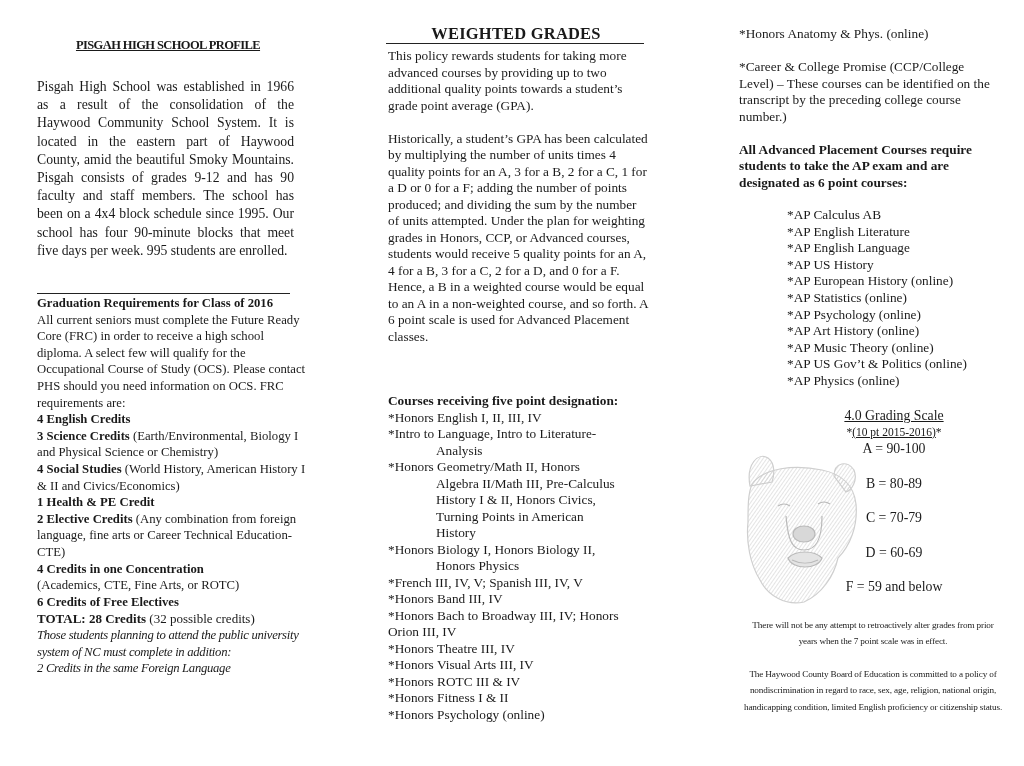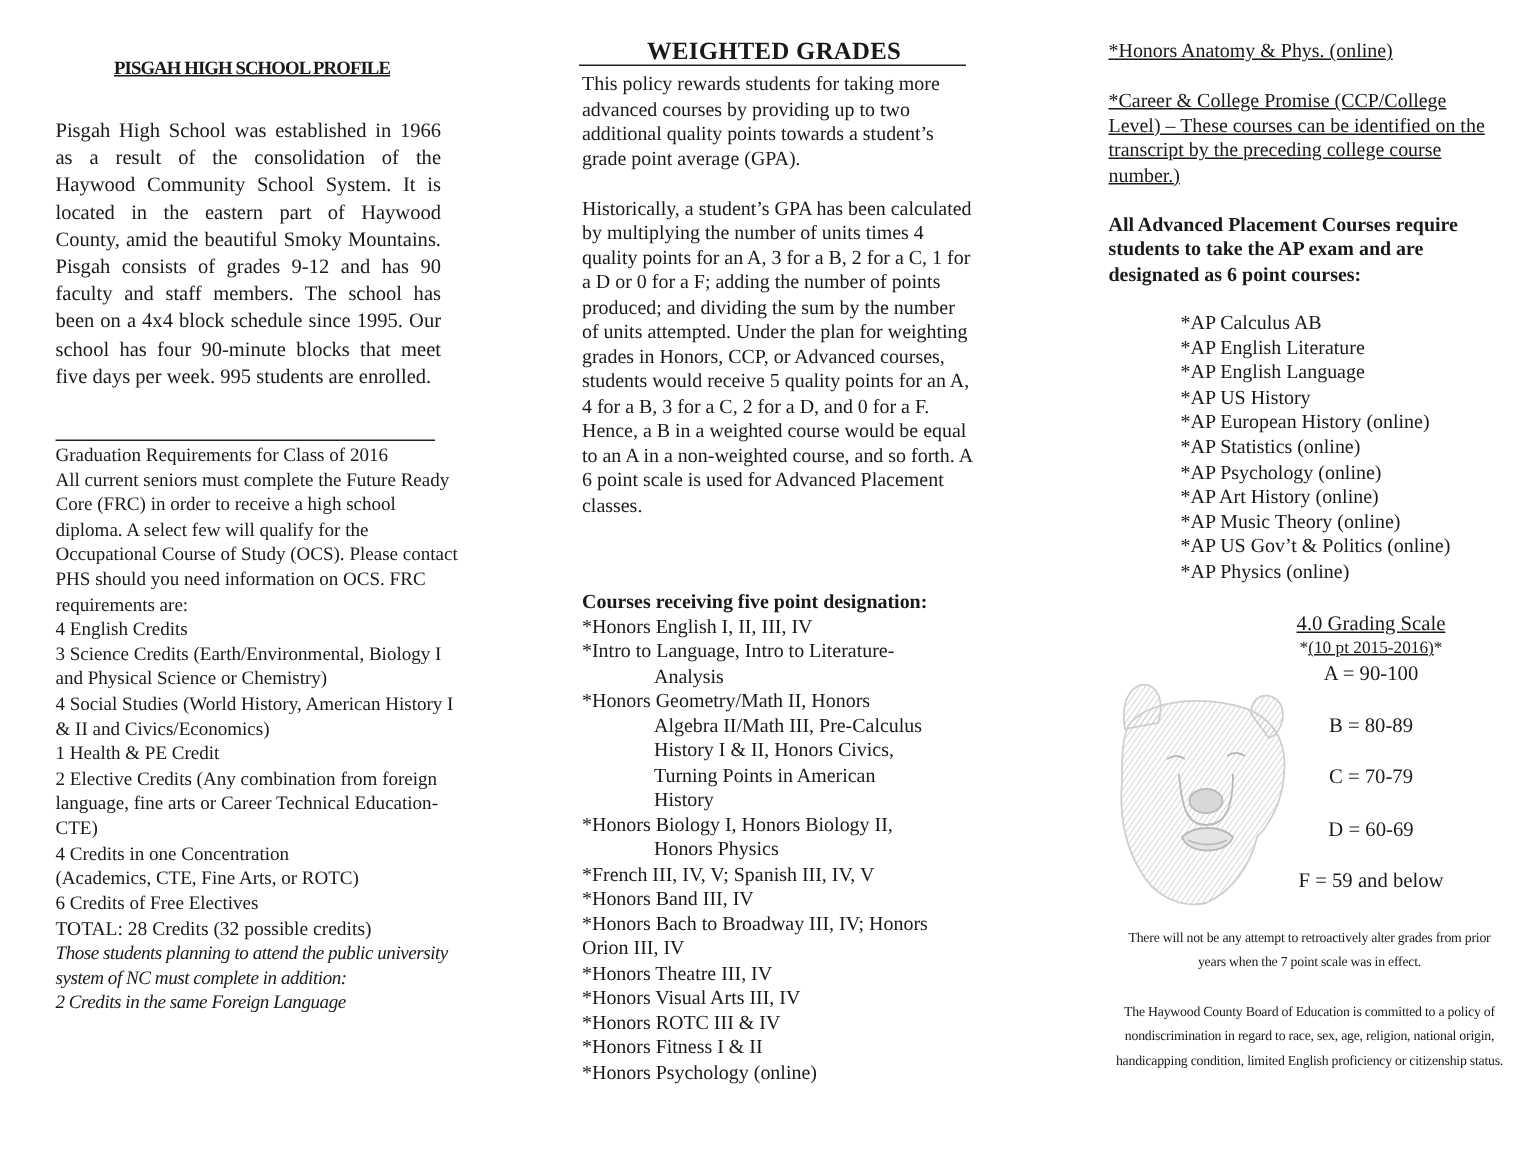--- a/index.html
+++ b/index.html
@@ -6,41 +6,41 @@
   body { width:1024px; height:766px; position:relative; overflow:hidden;
          font-family:"Liberation Serif","DejaVu Serif",serif; color:#1a1a1a; }
 
   .profile-title { position:absolute; top:38px; left:57px; width:222px; text-align:center;
     font-weight:bold; font-size:12.5px; letter-spacing:-0.6px; text-decoration:underline; }
   .profile-text { position:absolute; top:78px; left:37px; width:257px; font-size:13.7px;
     line-height:18.2px; text-align:justify; }
   .rule1 { position:absolute; top:293px; left:37px; width:253px; border-top:1px solid #222; }
   .grad { position:absolute; top:295px; left:37px; width:270px; font-size:12.7px; line-height:16.6px; }
   .grad p { margin:0; }
-  .grad .b { font-weight:normal; }
+  .grad .b { font-weight:bold; }
   .grad .total { font-size:13px; line-height:17px; }
   .grad .it { font-style:italic; letter-spacing:-0.3px; }
 
   .wg-title { position:absolute; top:24px; left:388px; width:256px; text-align:center;
     font-weight:bold; font-size:16.5px; letter-spacing:0.2px; }
   .rule2 { position:absolute; top:43px; left:386px; width:258px; border-top:1px solid #222; }
   .wg-text { position:absolute; top:48px; left:388px; width:262px; font-size:13.3px; line-height:16.5px; }
   .wg-text p { margin:0 0 16.5px 0; }
   .five-head { font-weight:bold;margin-top:48px; }
   .course { margin:0; }
   .course .cont { display:block; padding-left:48px; }
 
   .c3-text { position:absolute; top:26px; left:739px; width:262px; font-size:13.3px; line-height:16.5px; }
-  .c3-text p { margin:0 0 16.5px 0;text-decoration:underline; }
+  .c3-text p { margin:0 0 16.5px 0; }
   .ap-head { font-weight:bold; margin-bottom:16.5px; }
   .ap-list { position:absolute; top:207px; left:787px; width:230px; font-size:13.3px; line-height:16.6px; }
 
   .bear { position:absolute; top:446px; left:742px; width:118px; height:162px; }
 
-  .scale { position:absolute; top:407px; left:852px; width:124px; text-align:center; font-size:13.8px; }
+  .scale { position:absolute; top:407px; left:832px; width:124px; text-align:center; font-size:13.8px; }
   .scale-title { text-decoration:underline; line-height:18px; }
   .scale-sub { font-size:11.5px; line-height:14px; }
   .scale-sub u { text-decoration:underline; }
   .grade { line-height:16px; }
   .grade + .grade { margin-top:18.5px; }
   #grade-0 { margin-top:2px; }
 
   .note1 { position:absolute; top:617px; left:742px; width:262px; text-align:center;
     font-size:9.2px; line-height:16.3px; letter-spacing:-0.15px; }
   .note2 { position:absolute; top:666px; left:742px; width:262px; text-align:center;

